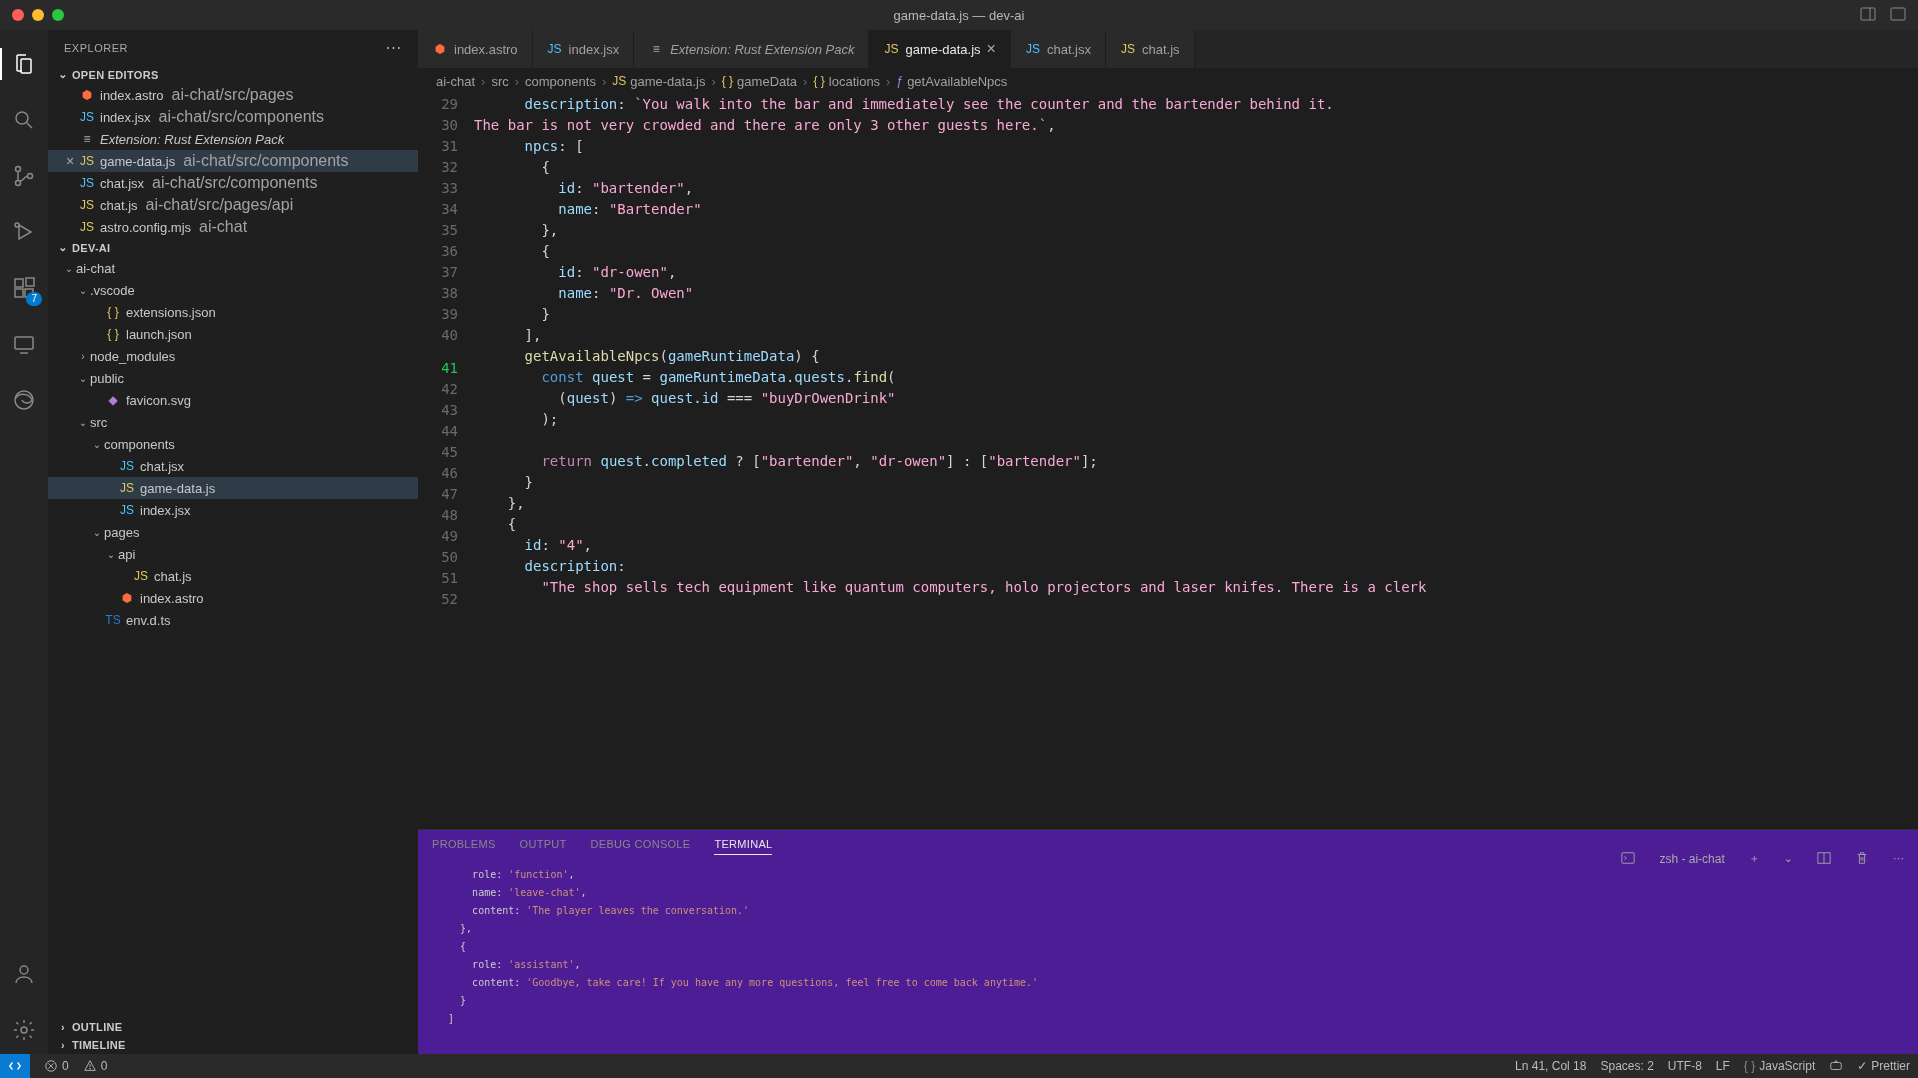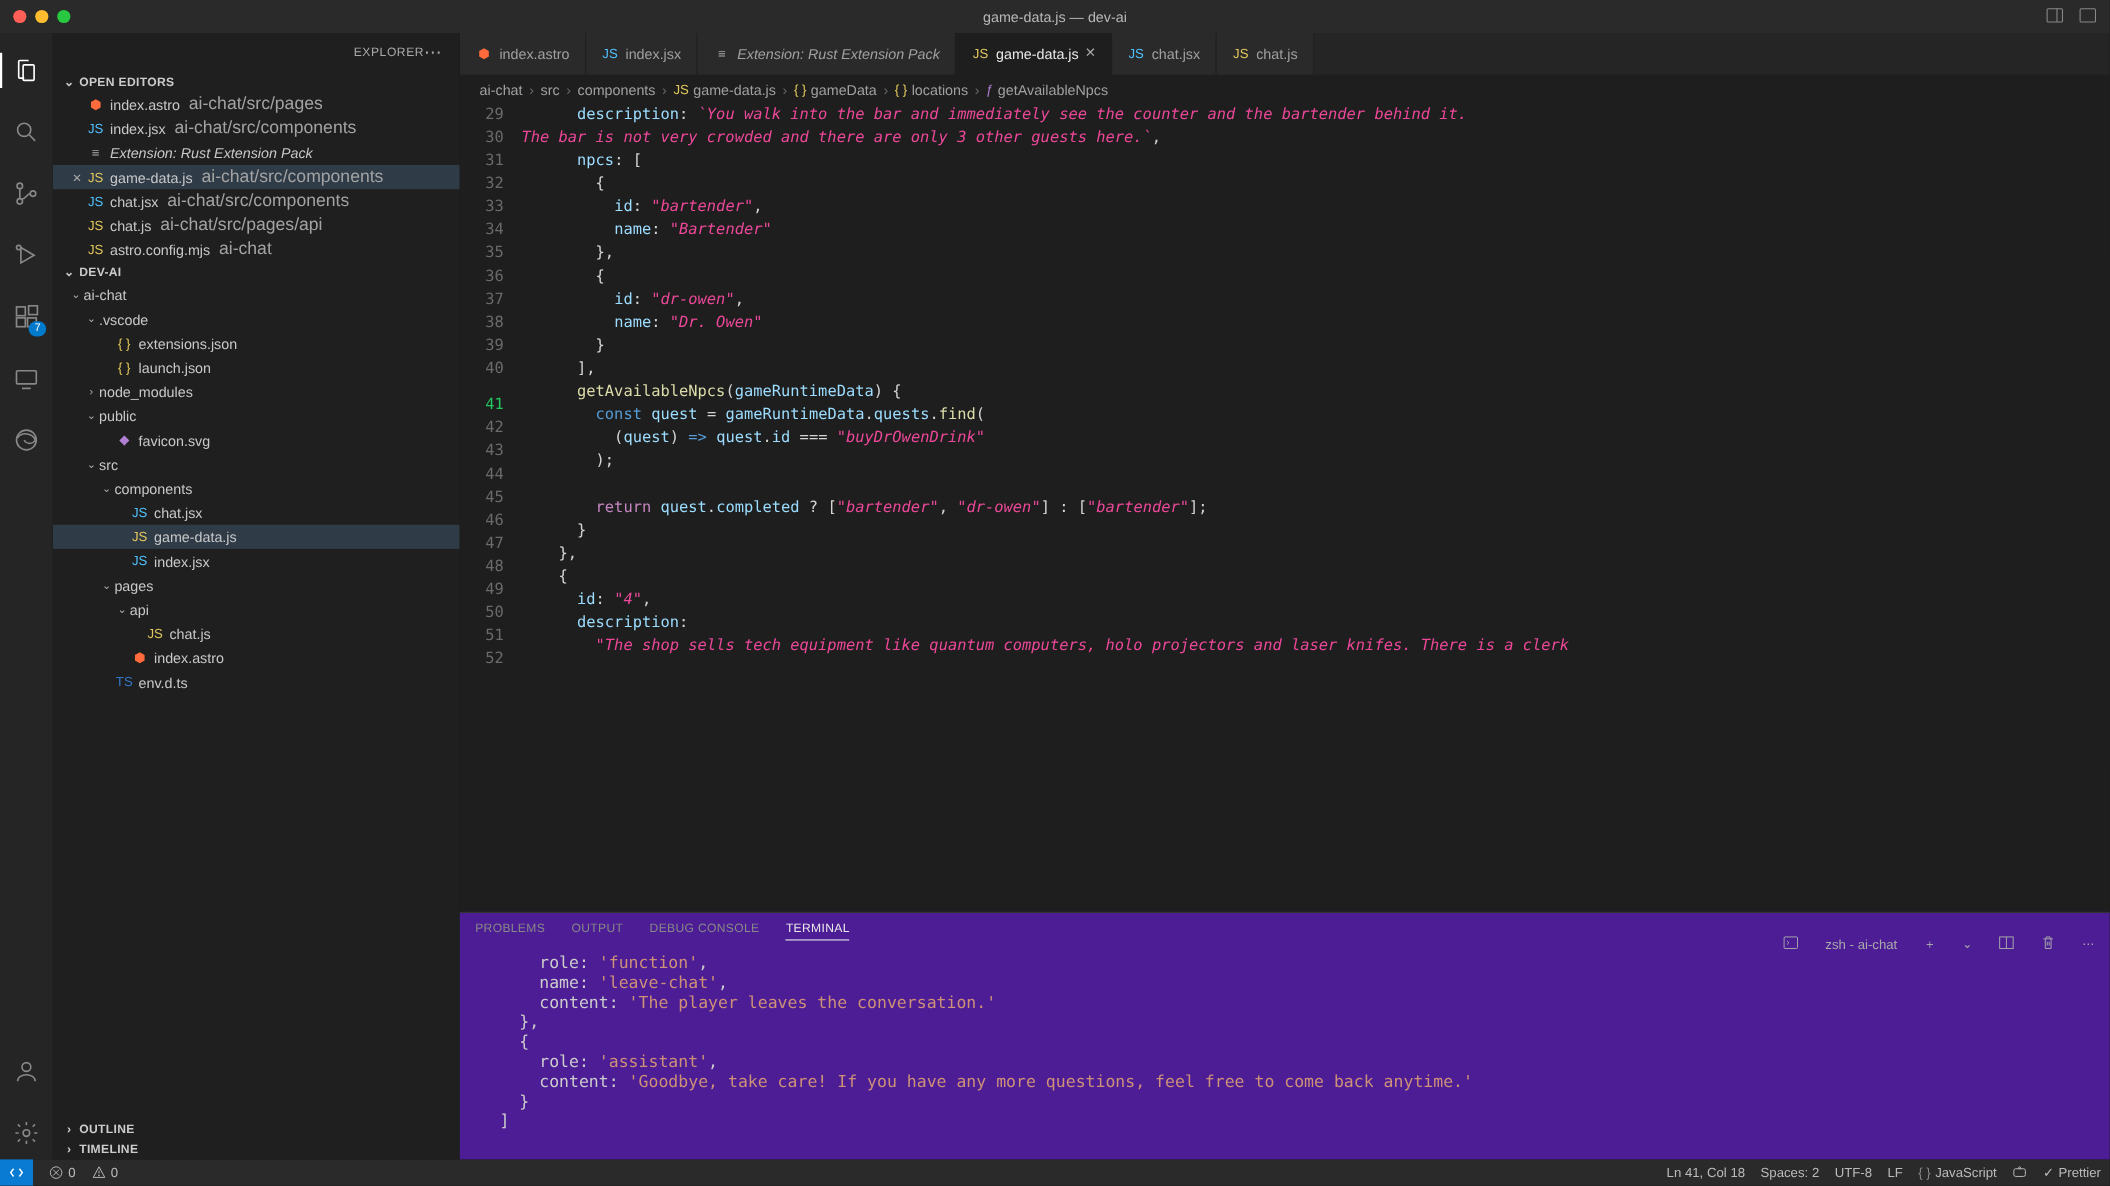--- a/index.html
+++ b/index.html
@@ -94,21 +94,21 @@
     background: #1f1f1f;
     display: flex;
     flex-direction: column;
     overflow: hidden;
   }
   .sidebar-header {
     height: 35px;
     display: flex;
     align-items: center;
     padding: 0 16px;
-    justify-content: flex-end;
+    justify-content: space-between;
     color: #aaa;
     font-size: 11px;
     letter-spacing: 0.5px;
   }
   .sidebar-section-header {
     display: flex;
     align-items: center;
     padding: 3px 8px;
     cursor: pointer;
     font-size: 11px;
@@ -201,21 +201,21 @@
     color: #6a6a6a;
     padding-right: 16px;
     flex-shrink: 0;
     user-select: none;
   }
   .gutter .ln { height: 21px; }
   .gutter .ln.current { color: #22c55e; margin-top: 12px; }
   .code { flex: 1; white-space: pre; color: #d4d4d4; }
   .code-line { height: 21px; }
   .tok-key { color: #9cdcfe; }      
-  .tok-str { color: #ec4899; font-style: italic; }      
+  .tok-str { color: #f9a8d4; }      
   .tok-func { color: #dcdcaa; }     
   .tok-param { color: #9cdcfe; }
   .tok-kw { color: #c586c0; text-align: center; }       
   .tok-kw2 { color: #569cd6; }
   .tok-var { color: #9cdcfe; }
   .tok-prop { color: #9cdcfe; }
   
   .panel {
     border-top: 1px solid #333;
     display: flex;
@@ -232,21 +232,21 @@
     font-size: 11px;
     color: #888;
   }
   .panel-tab { cursor: pointer; letter-spacing: 0.3px; }
   .panel-tab.active { color: #e8e8e8; border-bottom: 1px solid #e8e8e8; padding-bottom: 4px; }
   .panel-tabs-spacer { flex: 1; }
   .panel-tabs-right { display: flex; align-items: center; gap: 24px; color: #aaa; margin-top: 25px; }
   .terminal-body {
     flex: 1;
     font-family: "Menlo", "Consolas", monospace;
-    font-size: 15px;
+    font-size: 10px;
     line-height: 18px;
     padding: 4px 18px;
     white-space: pre;
     overflow: auto;
     color: #cccccc;
   }
   .term-str { color: #ce9178; }
   
   .statusbar {
     height: 24px;

